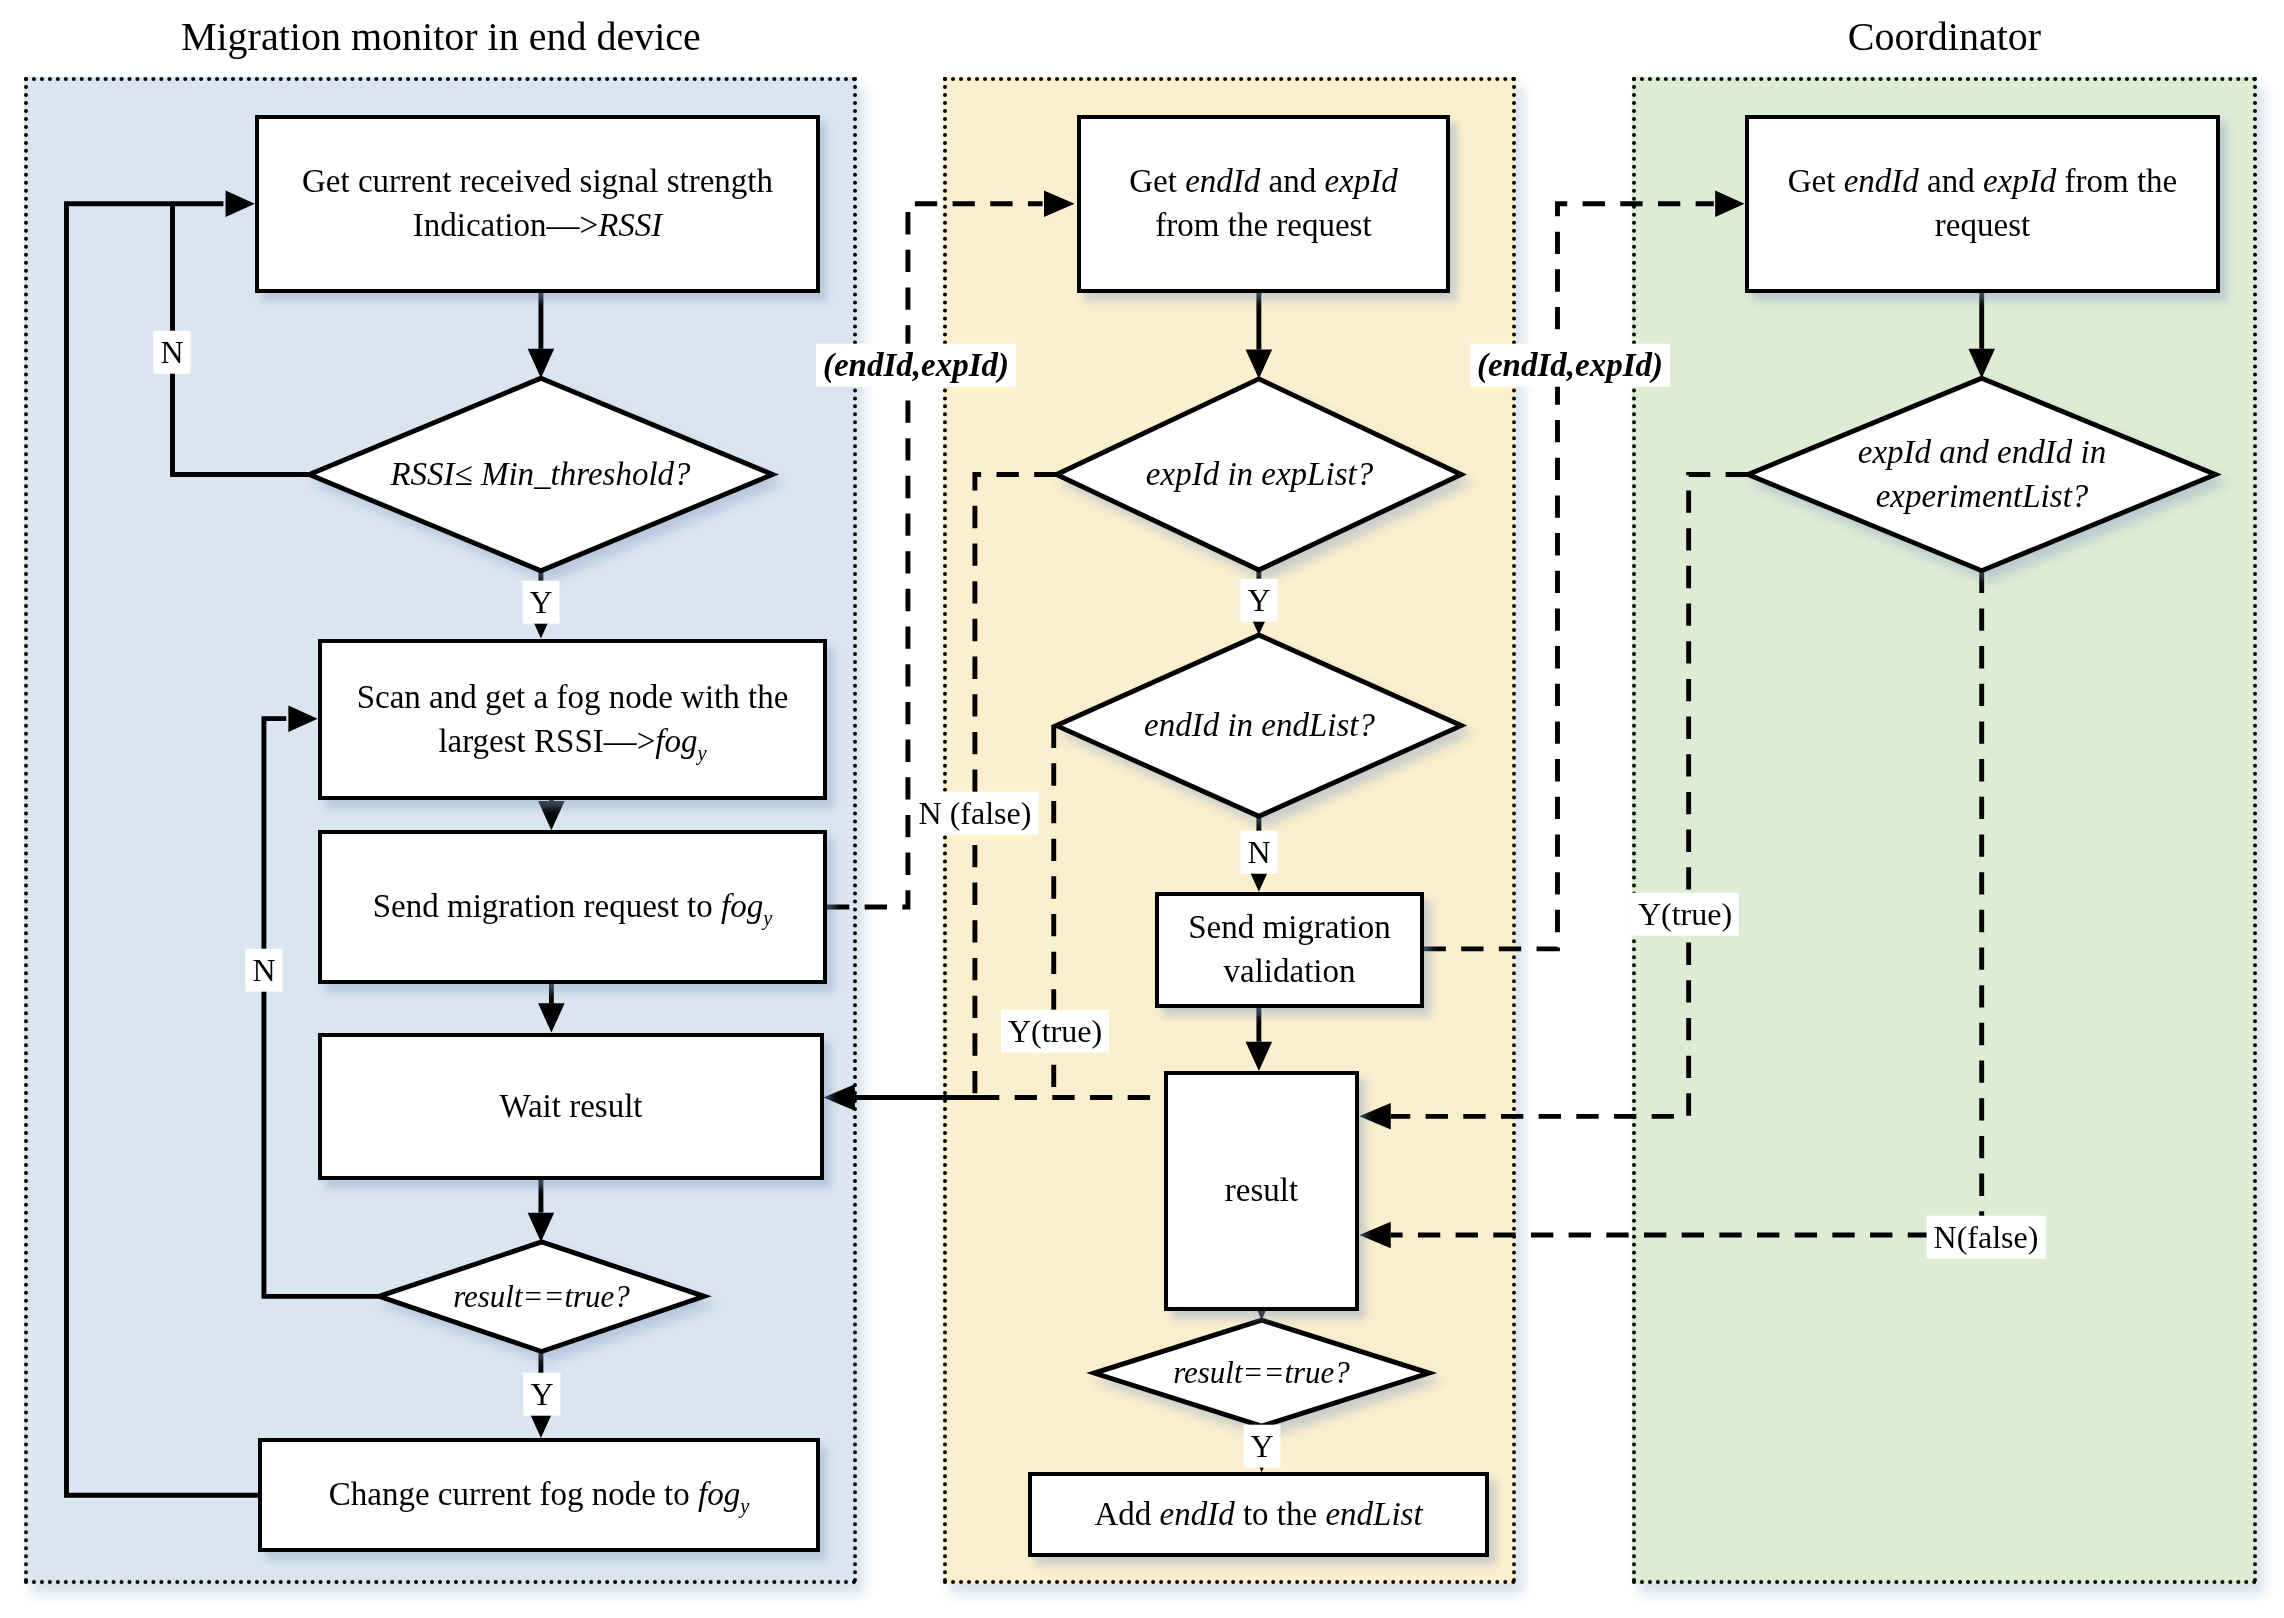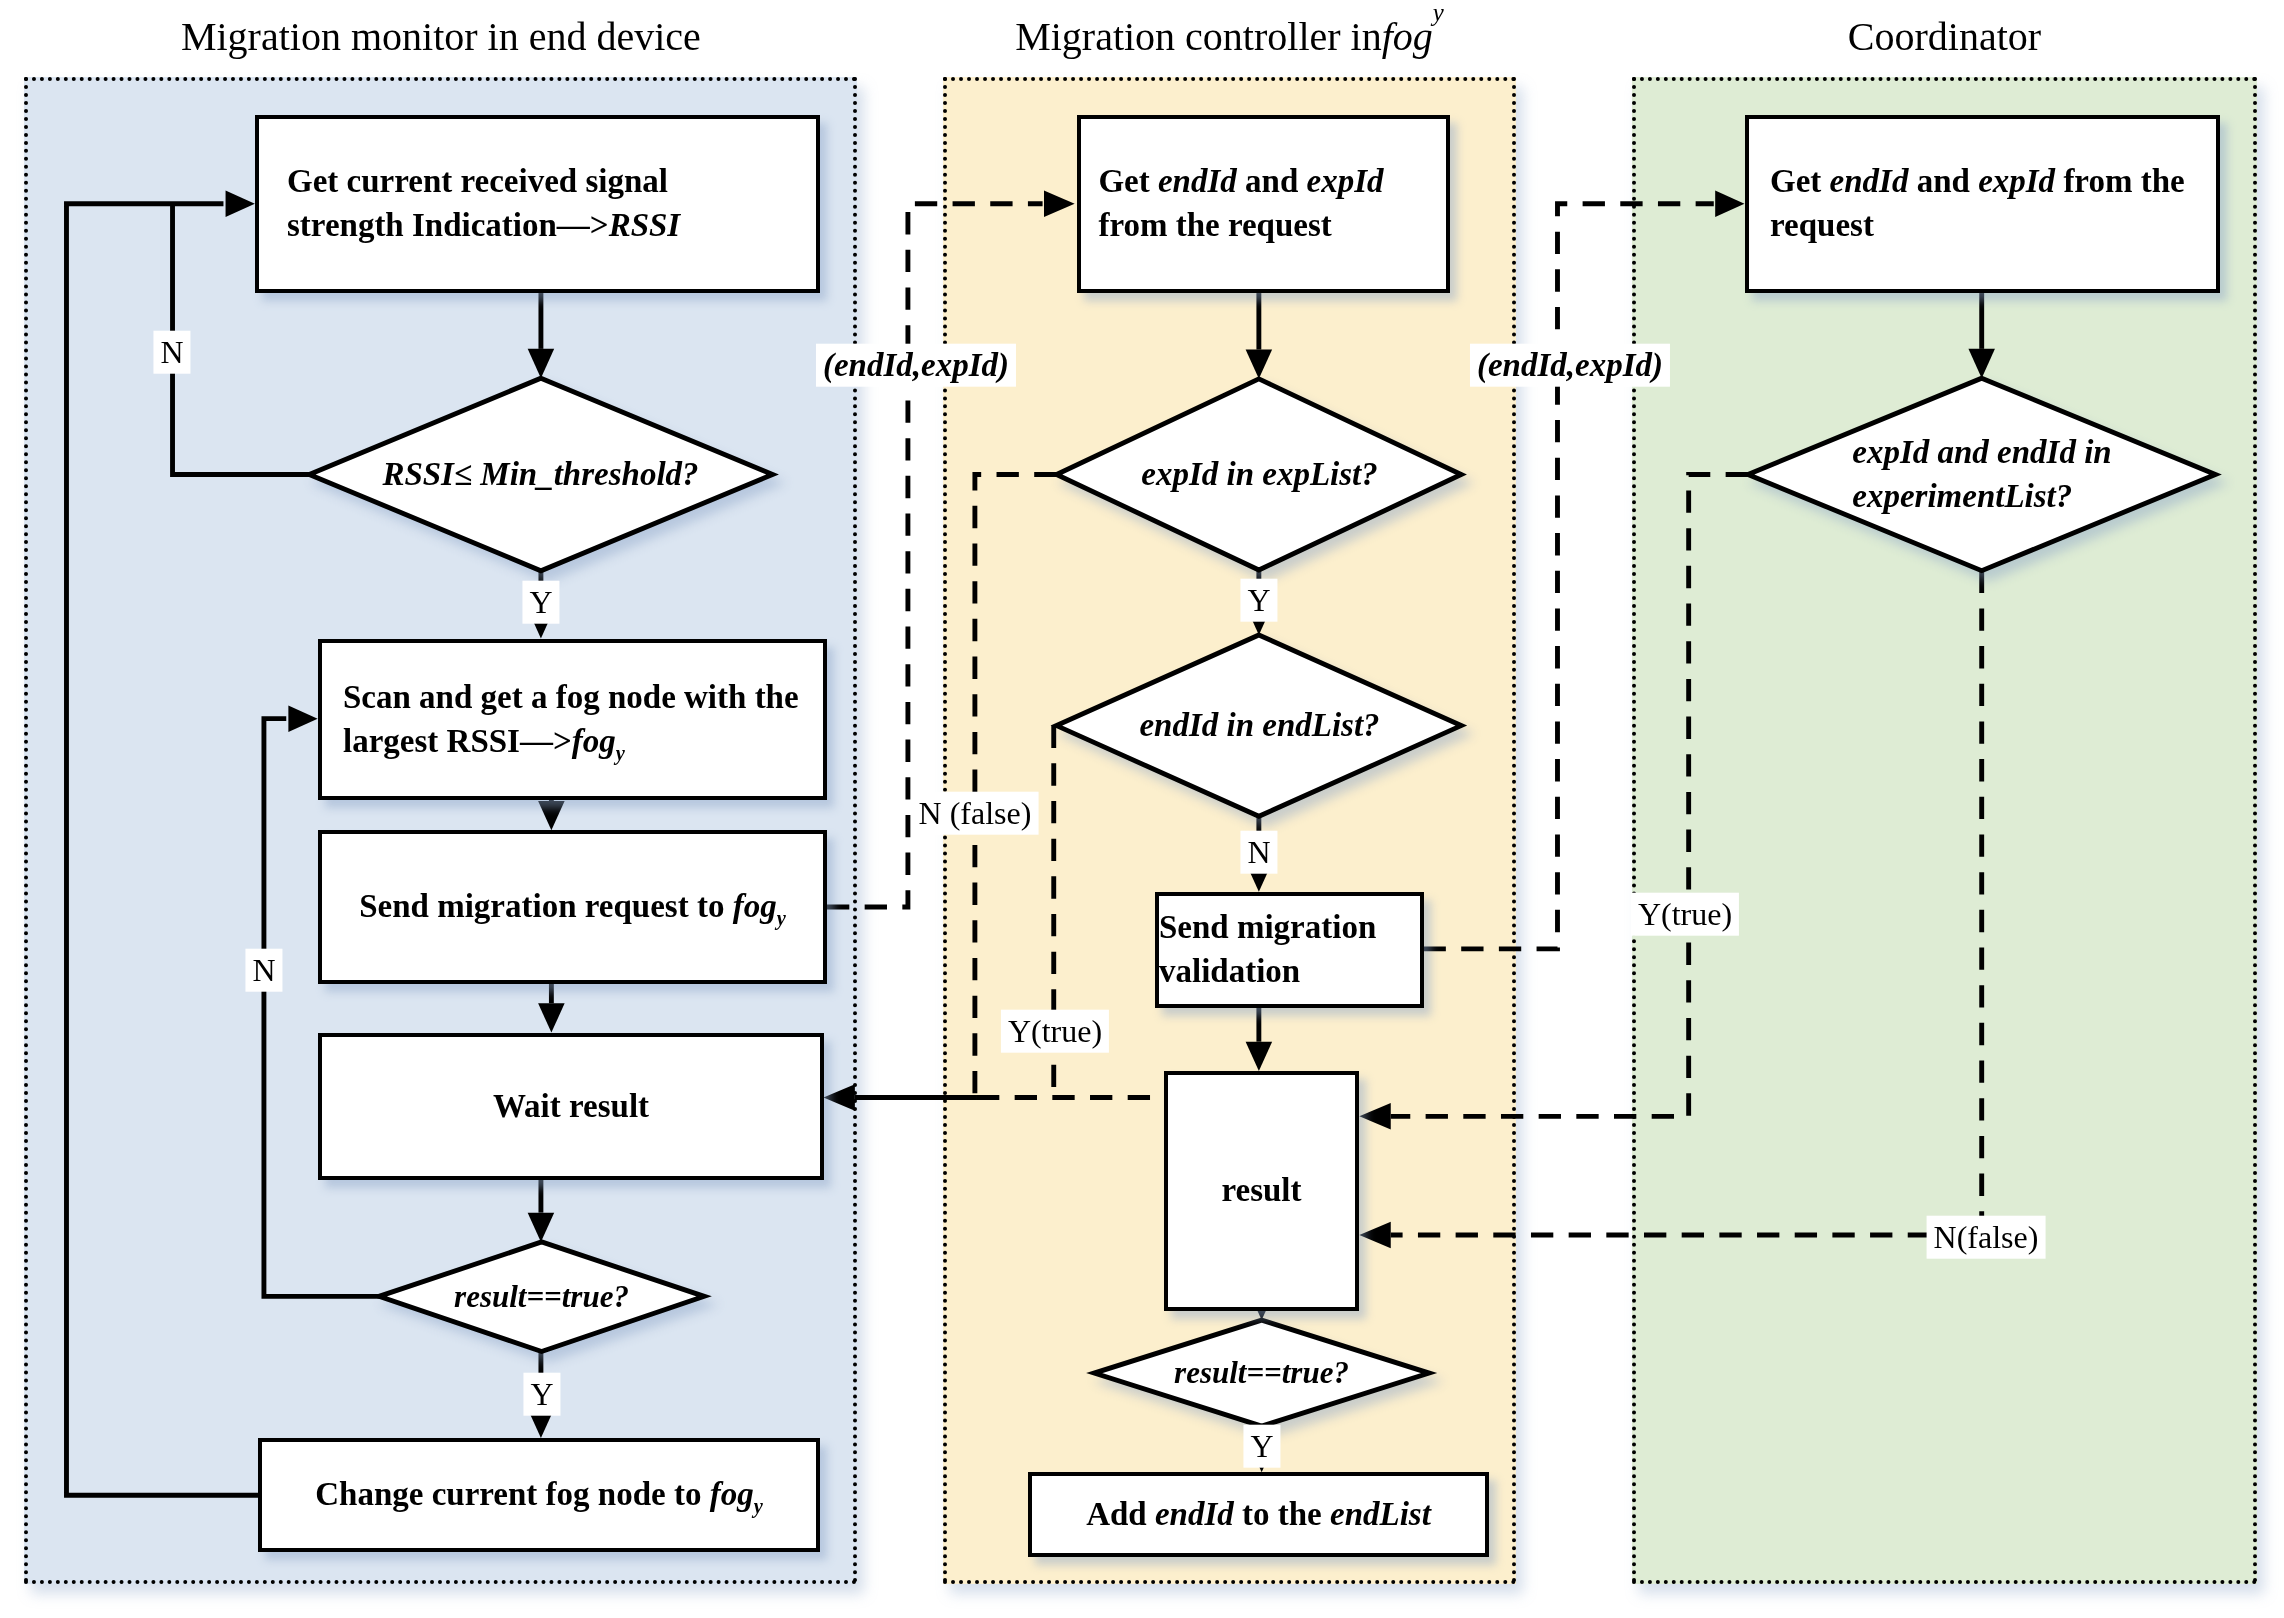--- a/index.html
+++ b/index.html
@@ -17,22 +17,22 @@
               font-size:40px;white-space:nowrap;}
   #titleA{left:24.4px;width:833px;}
   #titleB{left:943px;width:573px;}
   #titleC{left:1632px;width:625px;}
   .wires{position:absolute;left:0;top:0;width:2284px;height:1618px;}
   .wires path{stroke:#000;stroke-width:7;fill:none;}
   .wires path.dash{stroke-dasharray:32 22;}
   .wires polygon.head{fill:#000;stroke:none;}
   .wires polygon.shape{fill:#fff;stroke:#000;stroke-width:7;
         filter:drop-shadow(10px 12px 8px rgba(140,165,200,.45));}
-  .node{position:absolute;display:flex;align-items:center;justify-content:center;
-        font-size:33px;line-height:1.32;box-sizing:border-box;font-weight:bold;}
+  .node{position:absolute;display:flex;align-items:center;justify-content:center;text-align:center;
+        font-size:33px;line-height:1.32;box-sizing:border-box;}
   .box{background:#fff;border:4.9px solid #000;box-shadow:7px 8.4px 8.4px rgba(140,165,200,.45);}
   .dtext{background:transparent;border:none;font-style:italic;font-size:33px;}
   .it{font-style:italic;}
   sub{font-size:0.62em;line-height:0;}
   .elabel{position:absolute;transform:translate(-50%,-50%);background:#fff;padding:2.8px 7px;
           font-size:32px;white-space:nowrap;text-align:center;}
   .reqlabel{font-weight:bold;font-style:italic;font-size:33px;background:#fff;}
   #a1{left:255px;top:115px;width:565px;height:178px;padding:0 28px;}
   #a3{left:318px;top:639px;width:509px;height:161px;padding:0 21px;}
   #a4{left:318px;top:830px;width:509px;height:154px;padding:0 21px;}
@@ -68,25 +68,20 @@
 
 <div class="canvas">
 
   <div class="lane" id="laneA"></div>
   <div class="lane" id="laneB"></div>
   <div class="lane" id="laneC"></div>
 
   <div class="lane-title" id="titleA">
       <span>Migration monitor in end device</span>
     </div>
-  <div class="lane-title" id="titleB">
-      <span>Migration controller in </span>
-      <span class="it">fog</span>
-      <sub class="it">y</sub>
-    </div>
   <div class="lane-title" id="titleC">
       <span>Coordinator</span>
     </div>
 
   <svg class="wires" viewBox="0 0 3273 2319">
 
     <path d="M775 420 V500"></path>
     <polygon class="head" points="756,500 794,500 775,542"></polygon>
     <path d="M775 818 V873"></path>
     <polygon class="head" points="756,873 794,873 775,915"></polygon>

